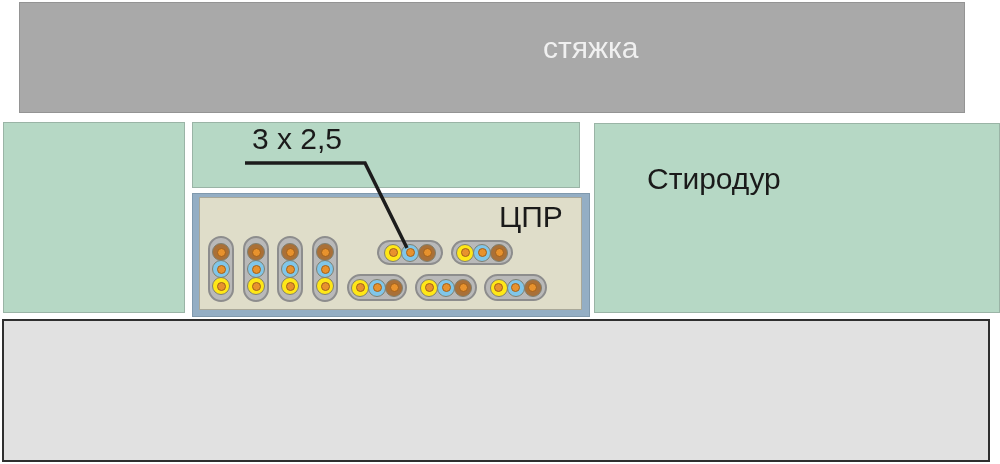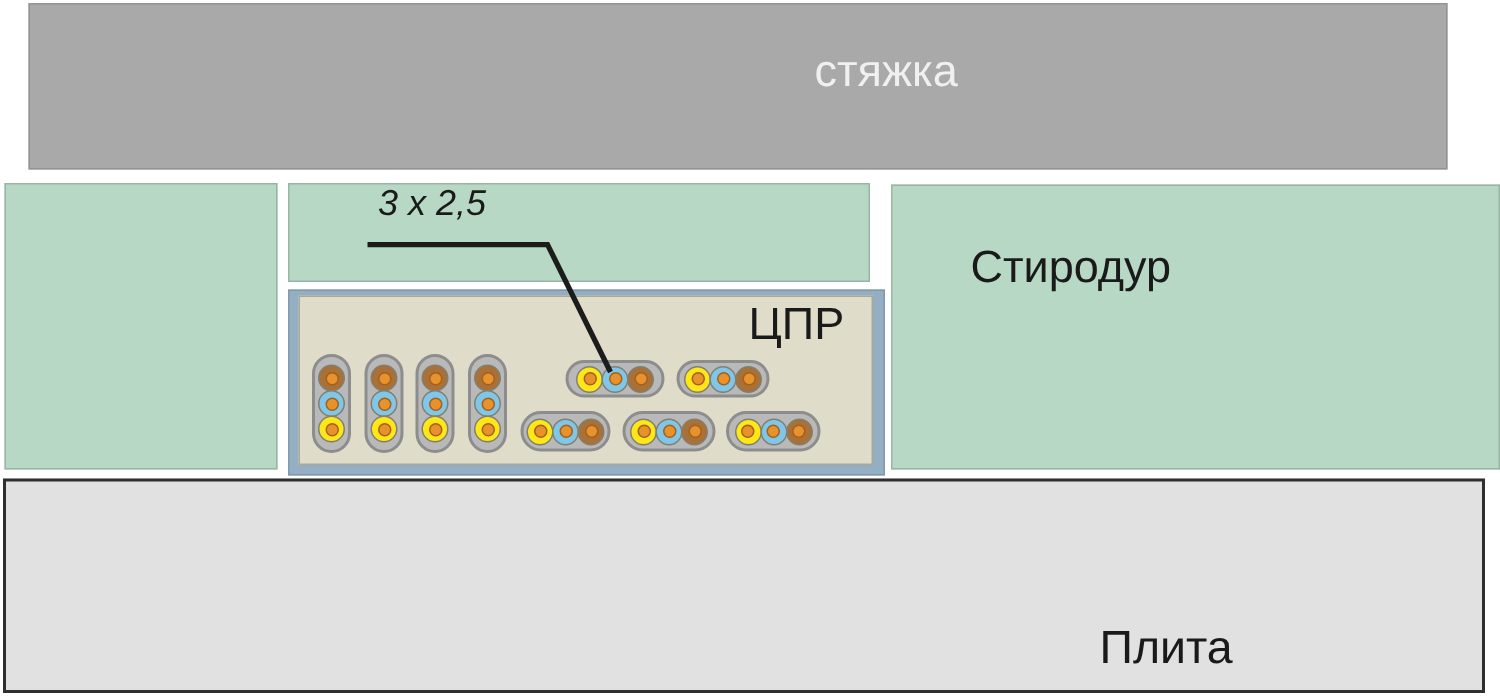--- a/index.html
+++ b/index.html
@@ -12,21 +12,21 @@
   .green{background:var(--insulation-fill);border:1px solid var(--insulation-border);}
   .green-left{left:3px;top:122px;width:182px;height:191px;}
   .green-mid{left:192px;top:122px;width:388px;height:66px;}
   .green-right{left:594px;top:123px;width:406px;height:190px;}
   .tray{left:192px;top:193px;width:398px;height:124px;background:var(--tray-fill);border:1px solid var(--tray-border);}
   .mortar{left:199px;top:197px;width:383px;height:113px;background:var(--mortar-fill);border:1px solid var(--mortar-border);}
   .slab{left:2px;top:319px;width:988px;height:143px;background:var(--slab-fill);border:2px solid var(--slab-border);}
   .lbl{position:absolute;white-space:nowrap;color:#1a1a1a;line-height:1;}
   .screed-lbl{left:495px;top:33px;font-size:30px;color:var(--screed-text);margin-left:48px;}
   .ins-lbl{left:647px;top:164px;font-size:30px;}
-  .callout-lbl{left:252px;top:124px;font-size:24px;font-style:italic;}
+  .callout-lbl{left:252px;top:124px;font-size:30px;}
   .mortar-lbl{left:499px;top:202px;font-size:30px;}
   .slab-lbl{left:733px;top:416px;font-size:31px;}
   .leader-svg{position:absolute;left:0;top:0;width:1000px;height:464px;pointer-events:none;}
   .leader-svg polyline{stroke:var(--leader-line);stroke-width:3.5;fill:none;stroke-linejoin:miter;}
   #cable-layer{position:absolute;left:0;top:0;width:1000px;height:464px;}
   .cable{
     position:absolute;box-sizing:border-box;
     background:var(--cable-sheath);border:2px solid var(--cable-sheath-border);
   }
   .core{position:absolute;width:18px;height:18px;border-radius:50%;box-sizing:border-box;border:1px solid var(--core-outline);}
@@ -151,15 +151,14 @@
   <svg class="leader-svg" viewBox="0 0 1000 464" xmlns="http://www.w3.org/2000/svg">
     <polyline points="245,163 365,163 407,248"></polyline>
   </svg>
 
   <div class="block slab"></div>
 
   <span class="lbl screed-lbl">стяжка</span>
   <span class="lbl ins-lbl">Стиродур</span>
   <span class="lbl callout-lbl">3 x 2,5</span>
   <span class="lbl mortar-lbl">ЦПР</span>
-  <span class="lbl slab-lbl">Плита</span>
 
 </div>
 
 </body></html>

